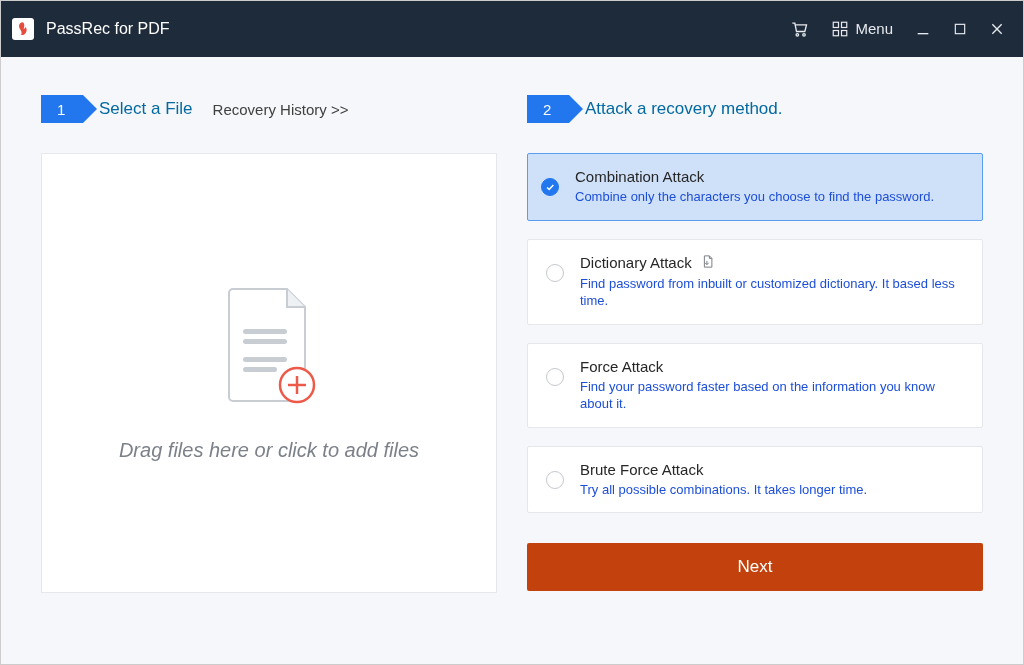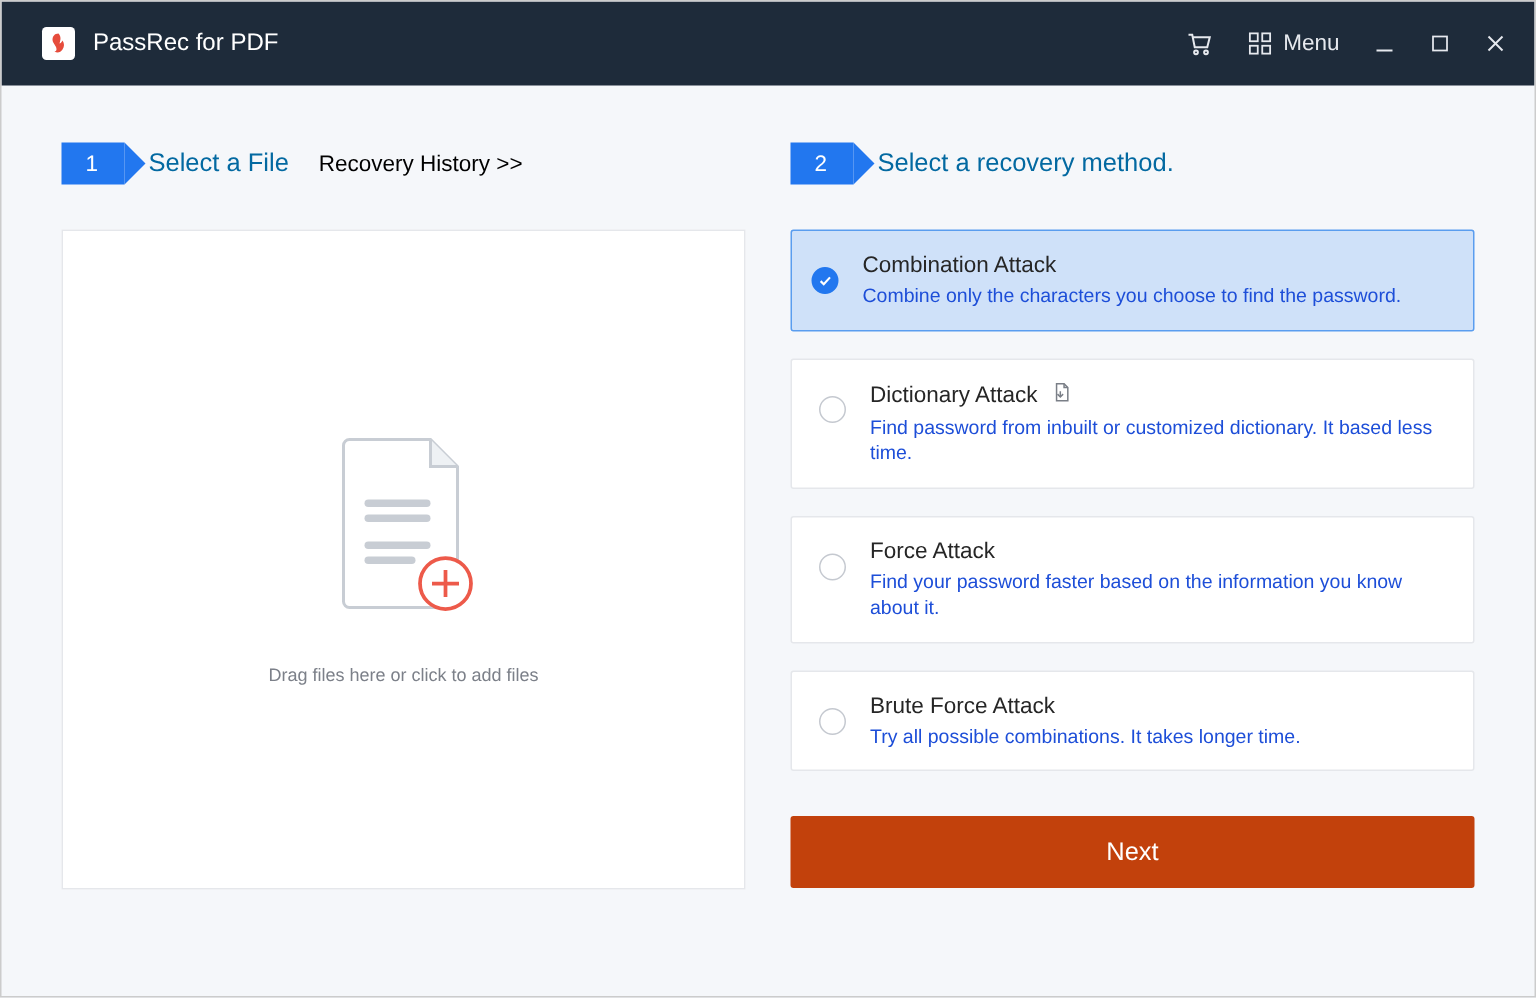--- a/index.html
+++ b/index.html
@@ -10,21 +10,21 @@
     height: 665px;
     overflow: hidden;
     border: 1px solid #ccc;
   }
   .titlebar {
     background: #1e2b3a;
     color: #fff;
     height: 56px;
     display: flex;
     align-items: center;
-    padding: 0 18px 0 27px;
+    padding: 0 18px 0 11px;
   }
   .app-logo {
     width: 22px; height: 22px;
     background: #fff;
     border-radius: 3px;
     display: flex; align-items: center; justify-content: center;
     margin-right: 12px;
   }
   .app-logo svg { width: 16px; height: 16px; }
   .app-title { font-size: 16px; font-weight: 400; flex: none; }
@@ -58,32 +58,32 @@
     width: 42px;
   }
   .step-badge::after {
     content: "";
     position: absolute; right: -14px; top: 0;
     border-top: 14px solid transparent;
     border-bottom: 14px solid transparent;
     border-left: 14px solid #2277ef;
   }
   .step-title { font-size: 17px; color: #0369a1; }
-  .history-link { color: #000000; font-size: 15px; cursor: pointer; margin-left: 4px;}
+  .history-link { color: #404040; font-size: 15px; cursor: pointer; margin-left: 4px;}
   .dropzone {
     background: #fff;
     border: 1px solid #e5e7eb;
     height: 440px;
     display: flex; flex-direction: column;
     align-items: center; justify-content: center;
     gap: 34px;
     cursor: pointer;
   }
   .doc-icon { position: relative; width: 100px; height: 120px; }
-  .drop-text { color: #7c8089; font-size: 12px; }
+  .drop-text { color: #7c8089; font-size: 20px; font-style: italic; }
   .method {
     background: #fff;
     border: 1px solid #e5e7eb;
     padding: 14px 18px 14px 18px;
     display: flex; align-items: flex-start; gap: 16px;
     margin-bottom: 18px;
     cursor: pointer;
     border-radius: 2px;
   }
   .method.selected {
@@ -200,21 +200,21 @@
           <line x1="69" y1="100" x2="87" y2="100" stroke="#ed5a4a" stroke-width="2.5"></line>
         </svg>
       </div>
       <div class="drop-text">Drag files here or click to add files</div>
     </div>
   </div>
 
   <div class="col">
     <div class="step-header">
       <div class="step-badge">2</div>
-      <div class="step-title">Select a recovery method.</div>
+      <div class="step-title">Attack a recovery method.</div>
     </div>
 
     <div id="methods-container">
         <div class="method selected">
           <div class="radio">
             <svg width="10" height="10" viewBox="0 0 24 24" fill="none" stroke="#fff" stroke-width="3.5">
               <polyline points="5 13 10 18 20 7"></polyline>
             </svg>
           </div>
           <div class="method-body">

